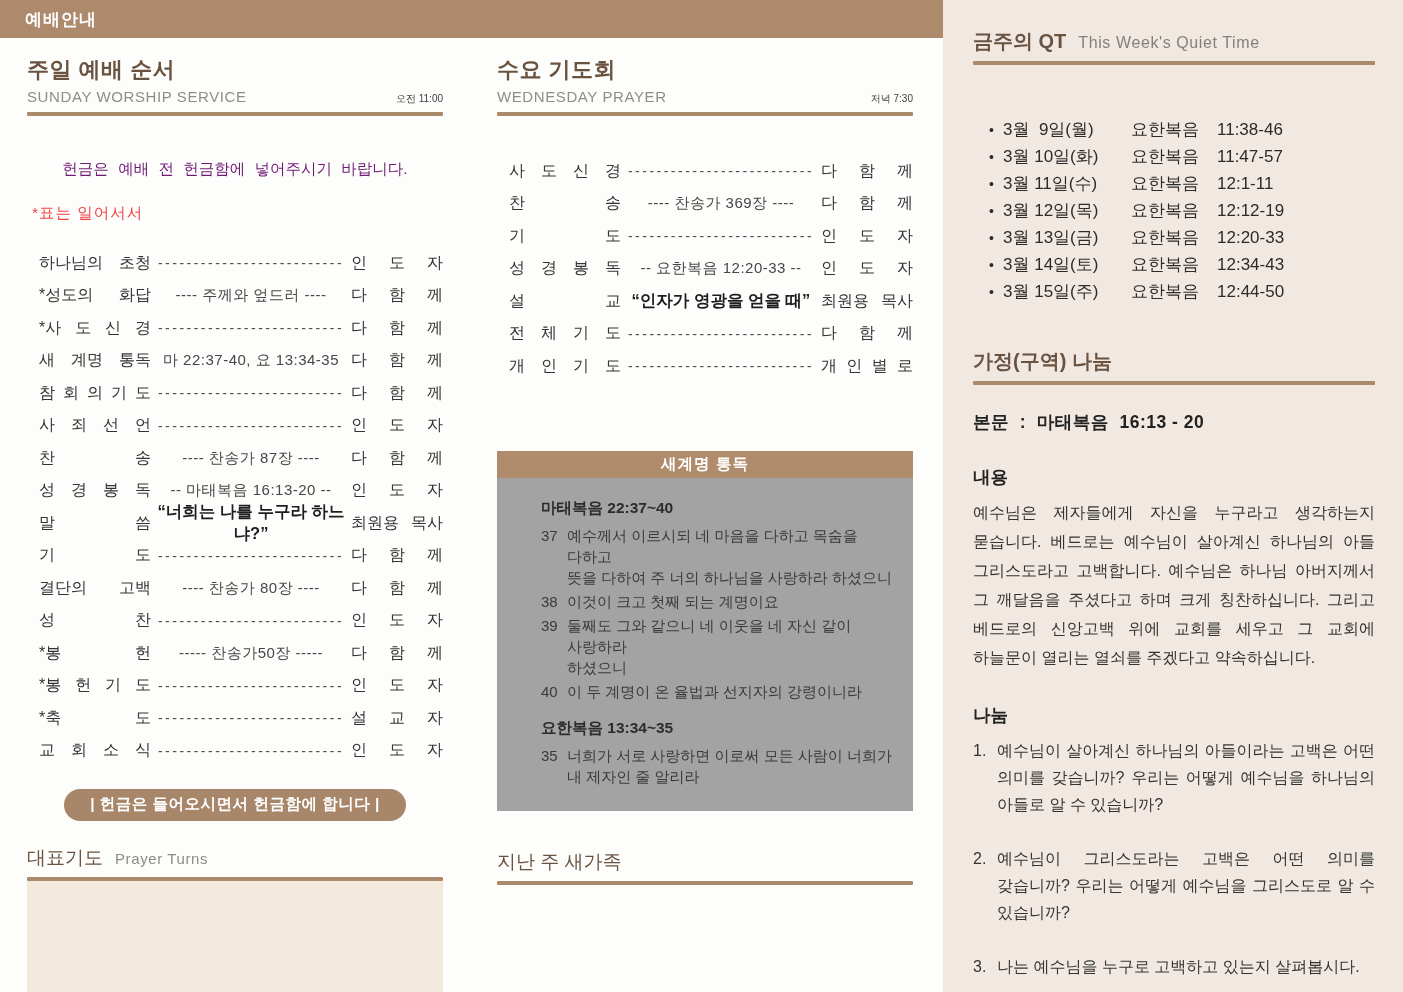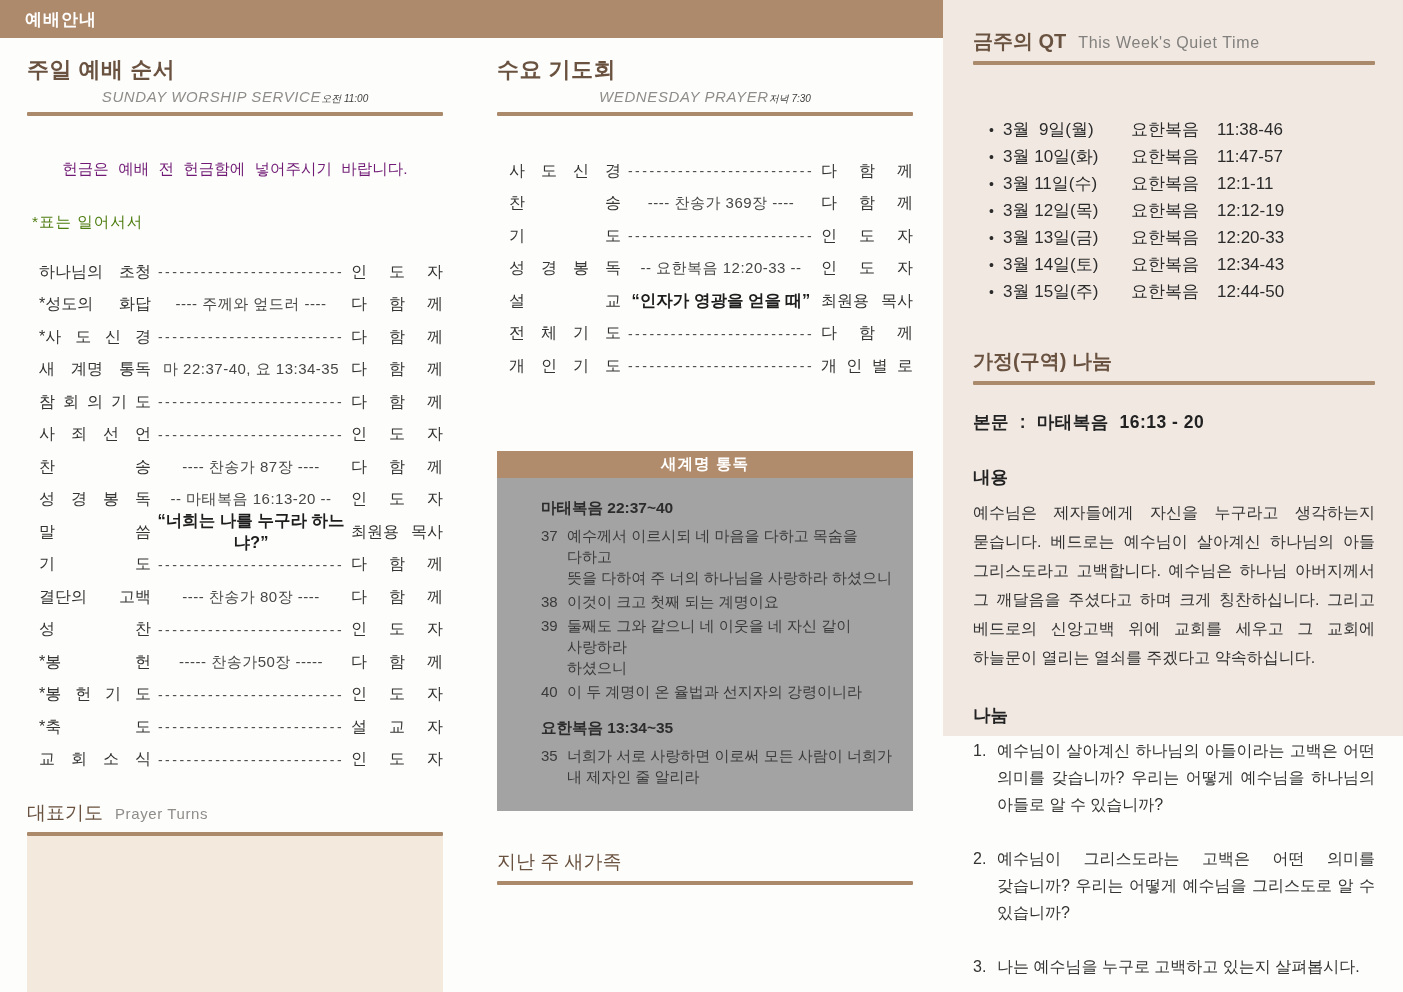--- a/index.html
+++ b/index.html
@@ -12,35 +12,35 @@
 
   
   .top-bar {
     position:absolute; left:0; top:0; width:943px; height:38px;
     background:#ae8a6c; display:flex; align-items:center;
   }
   .top-bar-title { color:#ffffff; font-size:17px; font-weight:700; padding-left:25px; letter-spacing:1px; }
 
   
   .col-header .kr-title { font-size:22px; font-weight:700; color:#6a5240; letter-spacing:0.5px; }
-  .sub-row { display:flex; justify-content:center; align-items:baseline; margin-top:3px;font-style:italic; }
+  .sub-row { display:flex; justify-content:space-between; align-items:baseline; margin-top:3px; }
   .en-sub { font-size:15px; color:#8f8d8a; letter-spacing:0.6px; }
   .time-label { font-size:10px; color:#3e3e3e; font-weight:500; }
   .rule { height:4px; background:#ab8a6c; margin-top:6px; border-radius:1px; }
 
   .sub-header { display:flex; align-items:baseline; gap:12px; }
   .sub-header .kr-title { font-size:19px; font-weight:400; color:#6a5240; }
   .sub-header .en-sub { font-size:15px; color:#8f8d8a; }
 
   
   .left-col  { position:absolute; left:27px;  top:55px; width:416px; }
   .mid-col   { position:absolute; left:497px; top:55px; width:416px; }
 
   .notice { margin-top:43px; text-align:center; font-size:15.5px; color:#701a75; word-spacing:5px; }
-  .standing-note { margin-top:32px; font-size:15.5px; color:#4d7c0f; padding-left:5px; letter-spacing:1px; }
+  .standing-note { margin-top:23px; font-size:15.5px; color:#ef4444; padding-left:5px; letter-spacing:1px; }
 
   
   .order-list { margin-top:23px; }
   .order-list.mid { margin-top:39px; }
   .order-row { height:32.5px; display:flex; align-items:center; padding-left:12px; }
   .row-label {
     width:112px; flex:0 0 112px; font-size:16px; color:#333;
     text-align:justify; text-align-last:justify; white-space:normal;
   }
   .row-middle { flex:1 1 auto; text-align:center; font-size:15px; color:#474747; letter-spacing:0.5px; }
@@ -72,21 +72,21 @@
   .passage + .passage { margin-top:16px; }
   .passage-ref { font-size:15.5px; font-weight:700; color:#2c2c2c; margin-bottom:6px; }
   .verse { display:flex; font-size:15px; line-height:21px; color:#3a3a3a; margin-top:3px; }
   .verse-num { flex:0 0 26px; }
   .verse-text { flex:1; white-space:pre-line; word-break:keep-all; }
 
   .newcomers { margin-top:38px; }
 
   
   .right-panel {
-    position:absolute; left:943px; top:0; width:460px; height:736px;
+    position:absolute; left:943px; top:0; width:460px; height:992px;
     background:#f1e8e2; padding:28px 28px 16px 30px;
   }
   .qt-header .kr-title, .sharing-header .kr-title { font-size:20px; font-weight:700; color:#6a5240; }
   .qt-header { display:flex; align-items:baseline; gap:12px; }
   .qt-header .en-sub { font-size:16px; color:#82807d; }
 
   .qt-list { margin-top:51px; }
   .qt-row { height:27px; display:flex; align-items:center; font-size:17px; color:#2b2b2b; }
   .qt-bullet { flex:0 0 30px; padding-left:16px; font-size:14px; color:#2b2b2b; }
   .qt-date { flex:0 0 122px; white-space:pre; }
@@ -203,20 +203,23 @@
           <span class="row-middle dashes">--------------------------</span>
           <span class="row-right">설 교 자</span>
         </div>
       <div class="order-row">
           <span class="row-label">교 회 소 식</span>
           <span class="row-middle dashes">--------------------------</span>
           <span class="row-right">인 도 자</span>
         </div>
     </div>
 
+    <div class="pill-wrap">
+      <span class="pill">| 헌금은 들어오시면서 헌금함에 합니다 |</span>
+    </div>
 
     <div class="prayer-turns">
       <div class="sub-header">
         <span class="kr-title">대표기도</span>
         <span class="en-sub">Prayer Turns</span>
       </div>
       <div class="rule"></div>
       <div class="empty-box"></div>
     </div>
   </div>

